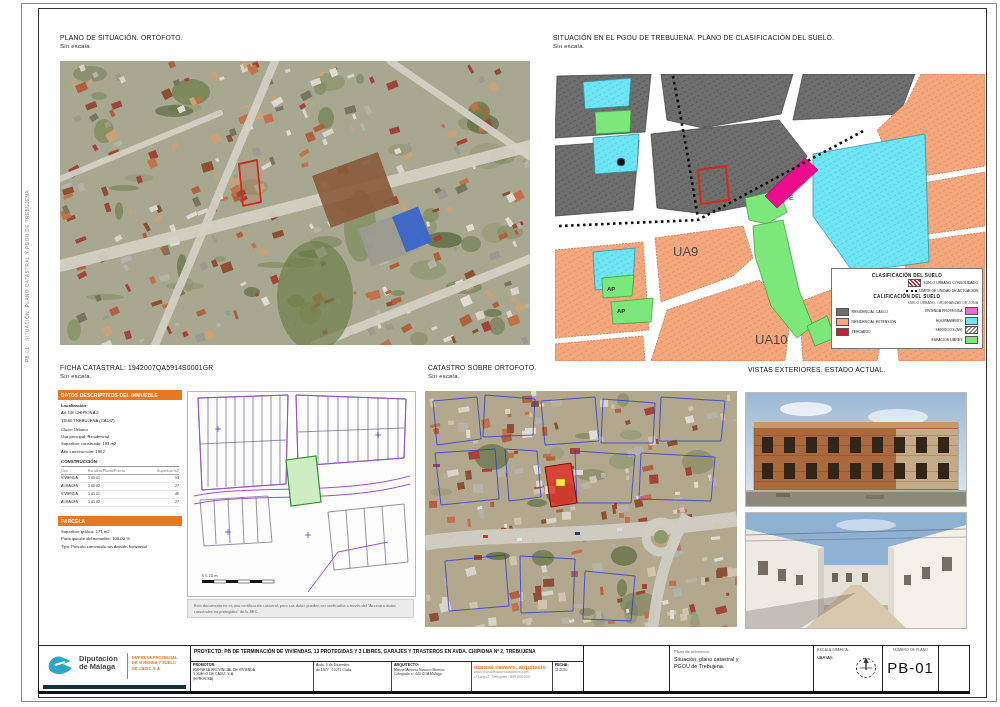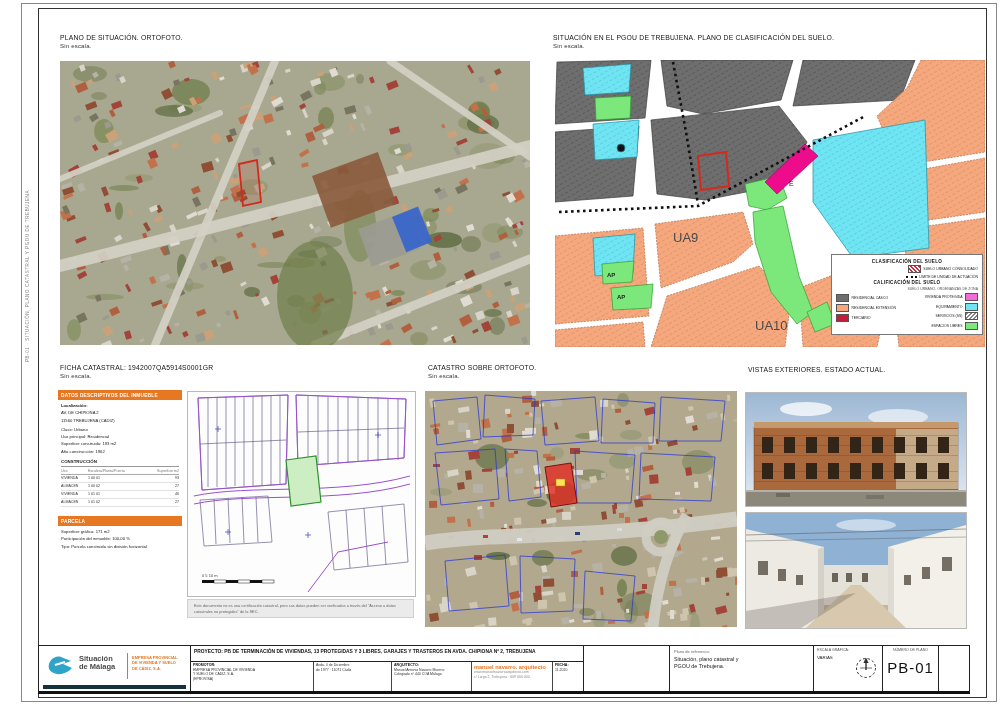--- a/index.html
+++ b/index.html
@@ -431,21 +431,21 @@
       <rect x="298" y="168" width="52" height="40" fill="#9b9b93" transform="rotate(-20 298 168)" opacity=".9"></rect>
       <rect x="332" y="156" width="28" height="38" fill="#3a66c9" transform="rotate(-22 332 156)" opacity=".95"></rect>
       <polygon points="179,103 197,99 201,141 183,145" fill="rgba(212,42,30,.12)" stroke="#d42a1e" stroke-width="1.8"></polygon>
     </g>
   </svg>
 
   <div class="panel-title" style="left:553px;top:34px">
     <div>SITUACIÓN EN EL PGOU DE TREBUJENA. PLANO DE CLASIFICACIÓN DEL SUELO.</div>
     <div class="panel-sub">Sin escala.</div>
   </div>
-  <div class="abs" style="left:555px;top:60px;width:430px;height:220px">
+  <div class="abs" style="left:555px;top:74px;width:430px;height:220px">
     <svg width="430" height="287" viewBox="0 0 430 287">
       <defs>
         <pattern id="pGray" width="5" height="5" patternUnits="userSpaceOnUse" patternTransform="rotate(60)">
           <rect width="5" height="5" fill="#6e6e6e"></rect>
           <line x1="0" y1="0" x2="0" y2="5" stroke="rgba(0,0,0,.35)" stroke-width="1" stroke-dasharray="3 2"></line>
         </pattern>
         <pattern id="pSal" width="5" height="5" patternUnits="userSpaceOnUse" patternTransform="rotate(60)">
           <rect width="5" height="5" fill="#f5a87e"></rect>
           <line x1="0" y1="0" x2="0" y2="5" stroke="rgba(150,60,10,.35)" stroke-width="1" stroke-dasharray="3 2"></line>
         </pattern>
@@ -999,21 +999,21 @@
     <line x1="0" y1="28" x2="220" y2="24" stroke="#555" stroke-width=".4"></line>
   </svg>
 
   <div class="tb">
     <div class="tb-cell tb-logo">
       <svg class="abs" style="left:6px;top:5px" width="30" height="28" viewBox="0 0 30 28">
         <path d="M4,18 C2,10 10,4 16,6 L26,10 L18,13 L27,17 C20,25 8,25 4,18 Z" fill="#2fa3c8"></path>
         <path d="M10,14 L20,11" stroke="#fff" stroke-width="2"></path>
       </svg>
       <div class="org-name">
-        <div>Situación</div>
+        <div>Diputación</div>
         <div>de Málaga</div>
       </div>
       <div class="org-div"></div>
       <div class="org-co">
         <div>EMPRESA PROVINCIAL</div>
         <div>DE VIVIENDA Y SUELO</div>
         <div>DE CÁDIZ, S.A.</div>
       </div>
       <div class="org-bar"></div>
     </div>

